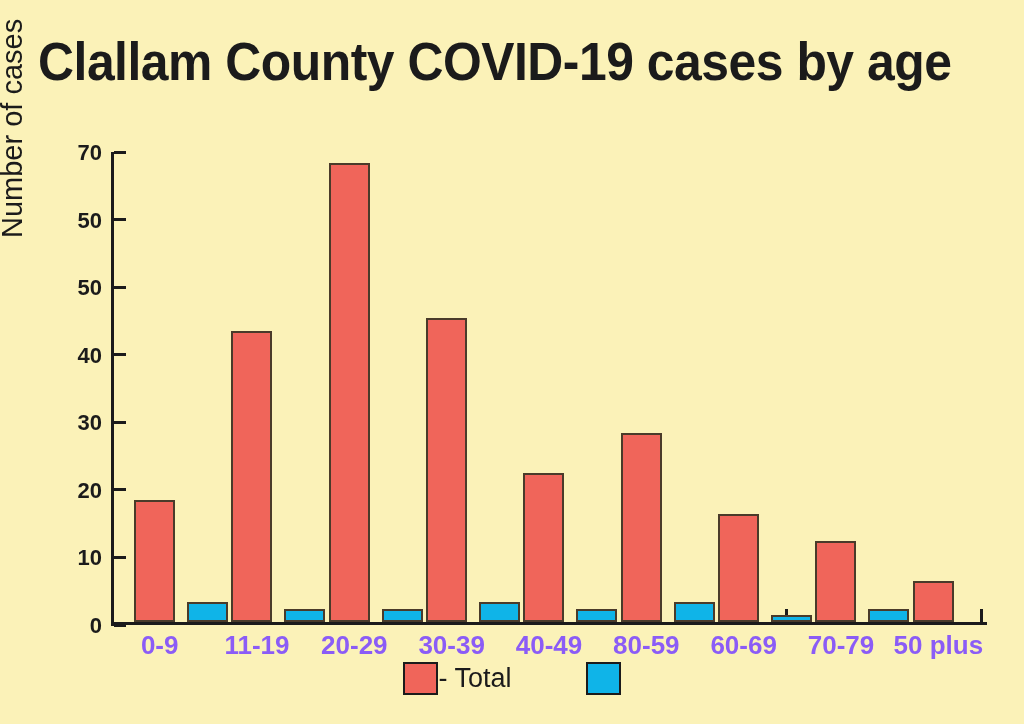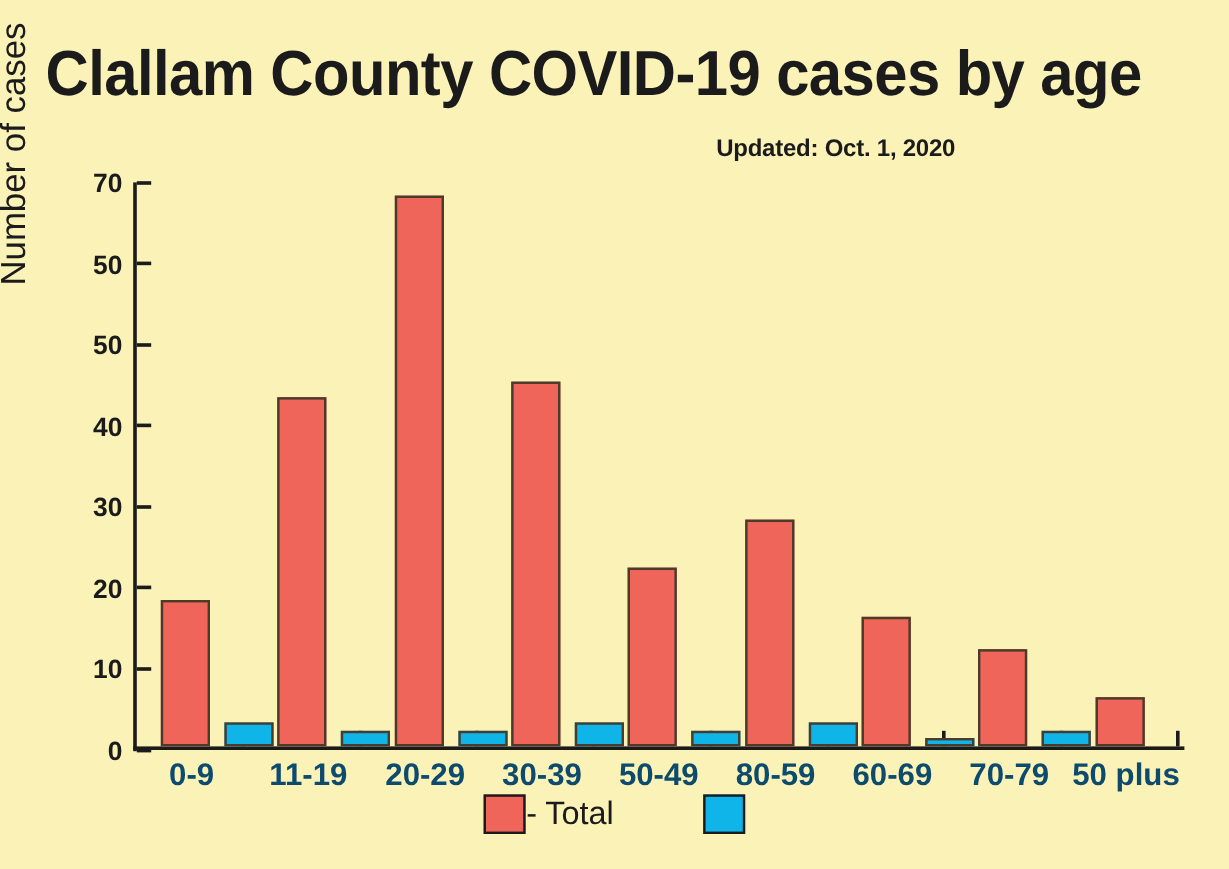--- a/index.html
+++ b/index.html
@@ -121,21 +121,21 @@
   .bar.total { background: #f0655a; }
   .bar.recent { background: #0fb4e8; }
 
   
   .xlab {
     position: absolute;
     top: 630px;
     text-align: center;
     font-size: 26px;
     font-weight: bold;
-    color: #0c4a6e;
+    color: #8b5cf6;
     white-space: nowrap;
   }
 
   
   .legend {
     position: absolute;
     left: 0;
     top: 662px;
     width: 1024px;
     display: flex;
@@ -160,21 +160,20 @@
     color: #1b1b1b;
   }
 </style>
 </head>
 <body>
 
 <div id="chart-root">
 
   <div class="chart-title">Clallam County COVID-19 cases by age</div>
 
-  <div class="chart-updated">Updated: Oct. 1, 2020</div>
 
   <div class="axis-y-title">Number of cases</div>
 
   <div id="ylabels">
       <div class="ylab" style="left: 36px; top: 613px;">0</div>
       <div class="ylab" style="left: 36px; top: 545.429px;">10</div>
       <div class="ylab" style="left: 36px; top: 477.857px;">20</div>
       <div class="ylab" style="left: 36px; top: 410.286px;">30</div>
       <div class="ylab" style="left: 36px; top: 342.714px;">40</div>
       <div class="ylab" style="left: 36px; top: 275.143px;">50</div>
@@ -225,21 +224,21 @@
         <div class="bar recent" title="70-79 - Last two weeks: 2" style="left: 757.333px; width: 41px; height: 13.5143px;"></div>
         <div class="bar total" title="80 plus - Total: 6" style="left: 801.667px; width: 41px; height: 40.5429px;"></div>
       </div>
   </div>
 
   <div id="xlabels">
       <div class="xlab" style="left: 111px; width: 97.3333px;">0-9</div>
       <div class="xlab" style="left: 208.333px; width: 97.3333px;">11-19</div>
       <div class="xlab" style="left: 305.667px; width: 97.3333px;">20-29</div>
       <div class="xlab" style="left: 403px; width: 97.3333px;">30-39</div>
-      <div class="xlab" style="left: 500.333px; width: 97.3333px;">50-49</div>
+      <div class="xlab" style="left: 500.333px; width: 97.3333px;">40-49</div>
       <div class="xlab" style="left: 597.667px; width: 97.3333px;">80-59</div>
       <div class="xlab" style="left: 695px; width: 97.3333px;">60-69</div>
       <div class="xlab" style="left: 792.333px; width: 97.3333px;">70-79</div>
       <div class="xlab" style="left: 889.667px; width: 97.3333px;">50 plus</div>
     </div>
 
   <div class="legend">
     <div class="legend-item">
       <span class="legend-swatch total"></span>
       <span class="legend-text">- Total</span>

